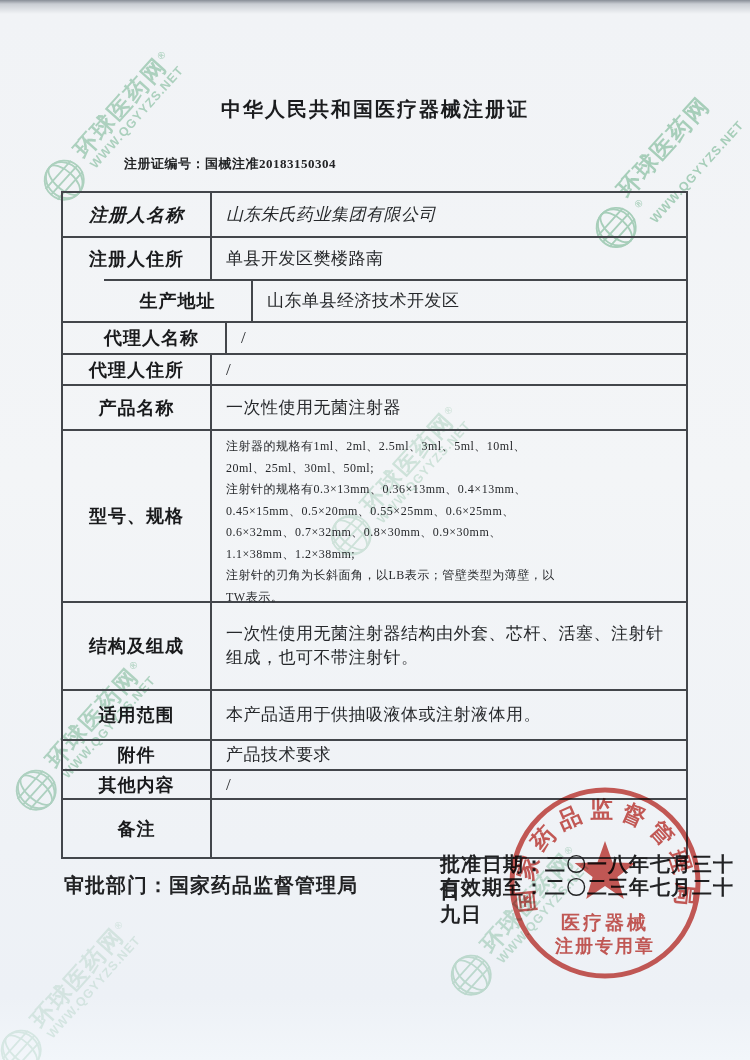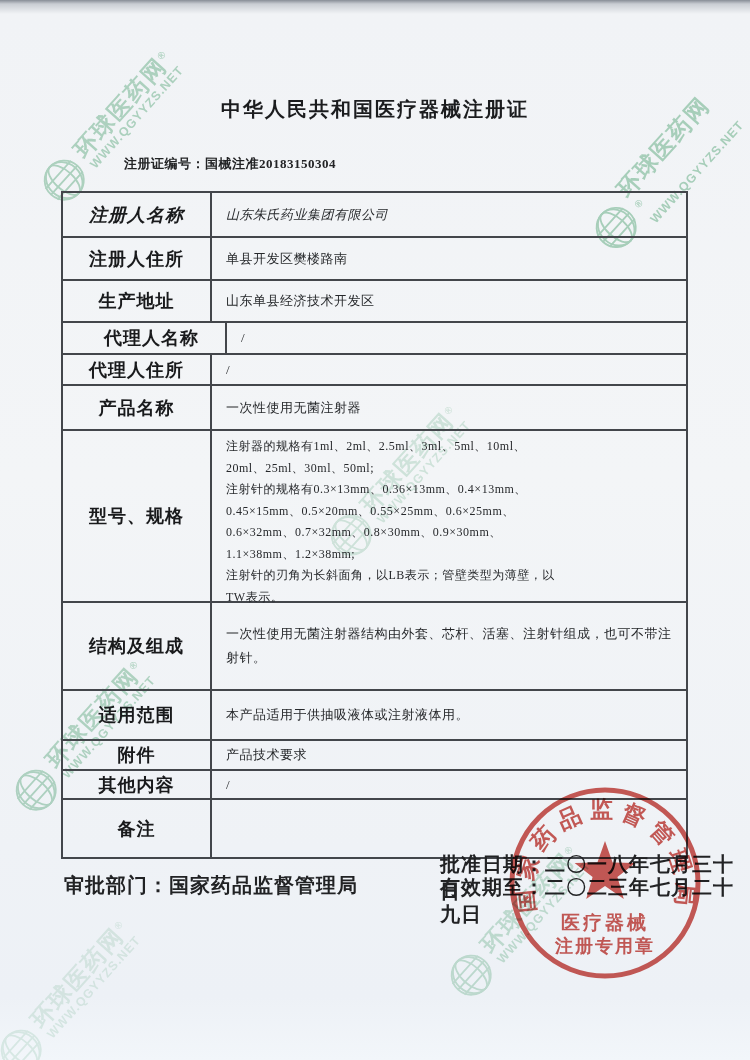--- a/index.html
+++ b/index.html
@@ -40,27 +40,27 @@
   .cell-label {
     width: 147px; flex: 0 0 147px;
     display: flex; align-items: center; justify-content: center;
     font-size: 18px; font-weight: bold; color: #191a1c;
     letter-spacing: 1px; text-align: center;
   }
   .cell-value {
     flex: 1; border-left: 2px solid #43464b;
     display: flex; align-items: center;
     padding: 4px 10px 4px 14px;
-    font-size: 13px; color: #26282b;
+    font-size: 17px; color: #26282b;
     letter-spacing: 0.5px;
     white-space: pre-wrap; line-height: 21.5px;
   }
   .row:nth-child(1)  { height: 43px; }
   .row:nth-child(2)  { height: 43px; }
-  .row:nth-child(3)  { height: 42px; }
+  .row:nth-child(3)  { height: 42px; margin-left: 41px; }
   .row:nth-child(4)  { height: 32px; padding-left: 15px; }
   .row:nth-child(5)  { height: 31px; }
   .row:nth-child(6)  { height: 45px; }
   .row:nth-child(7)  { height: 172px; }
   .row:nth-child(7) .cell-value { font-size: 12px; align-items: flex-start; padding-top: 5px; }
   .row:nth-child(8)  { height: 88px; }
   .row:nth-child(8) .cell-value { line-height: 24px; }
   .row:nth-child(9)  { height: 50px; }
   .row:nth-child(10) { height: 30px; }
   .row:nth-child(11) { height: 29px; justify-content: flex-end; }

